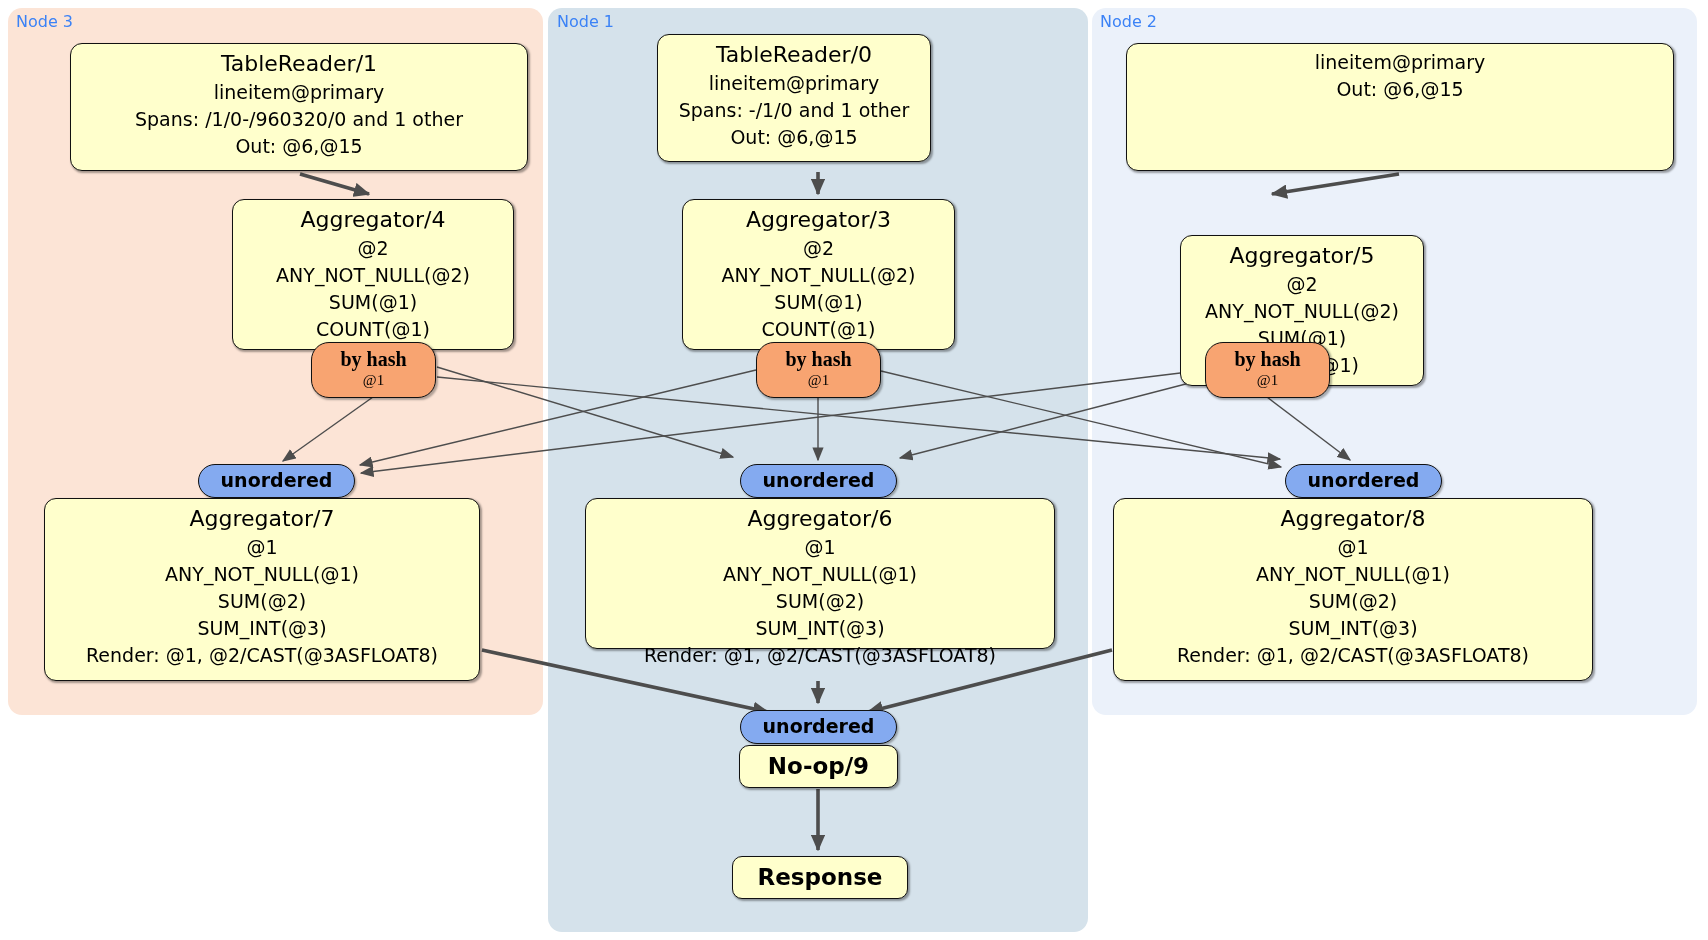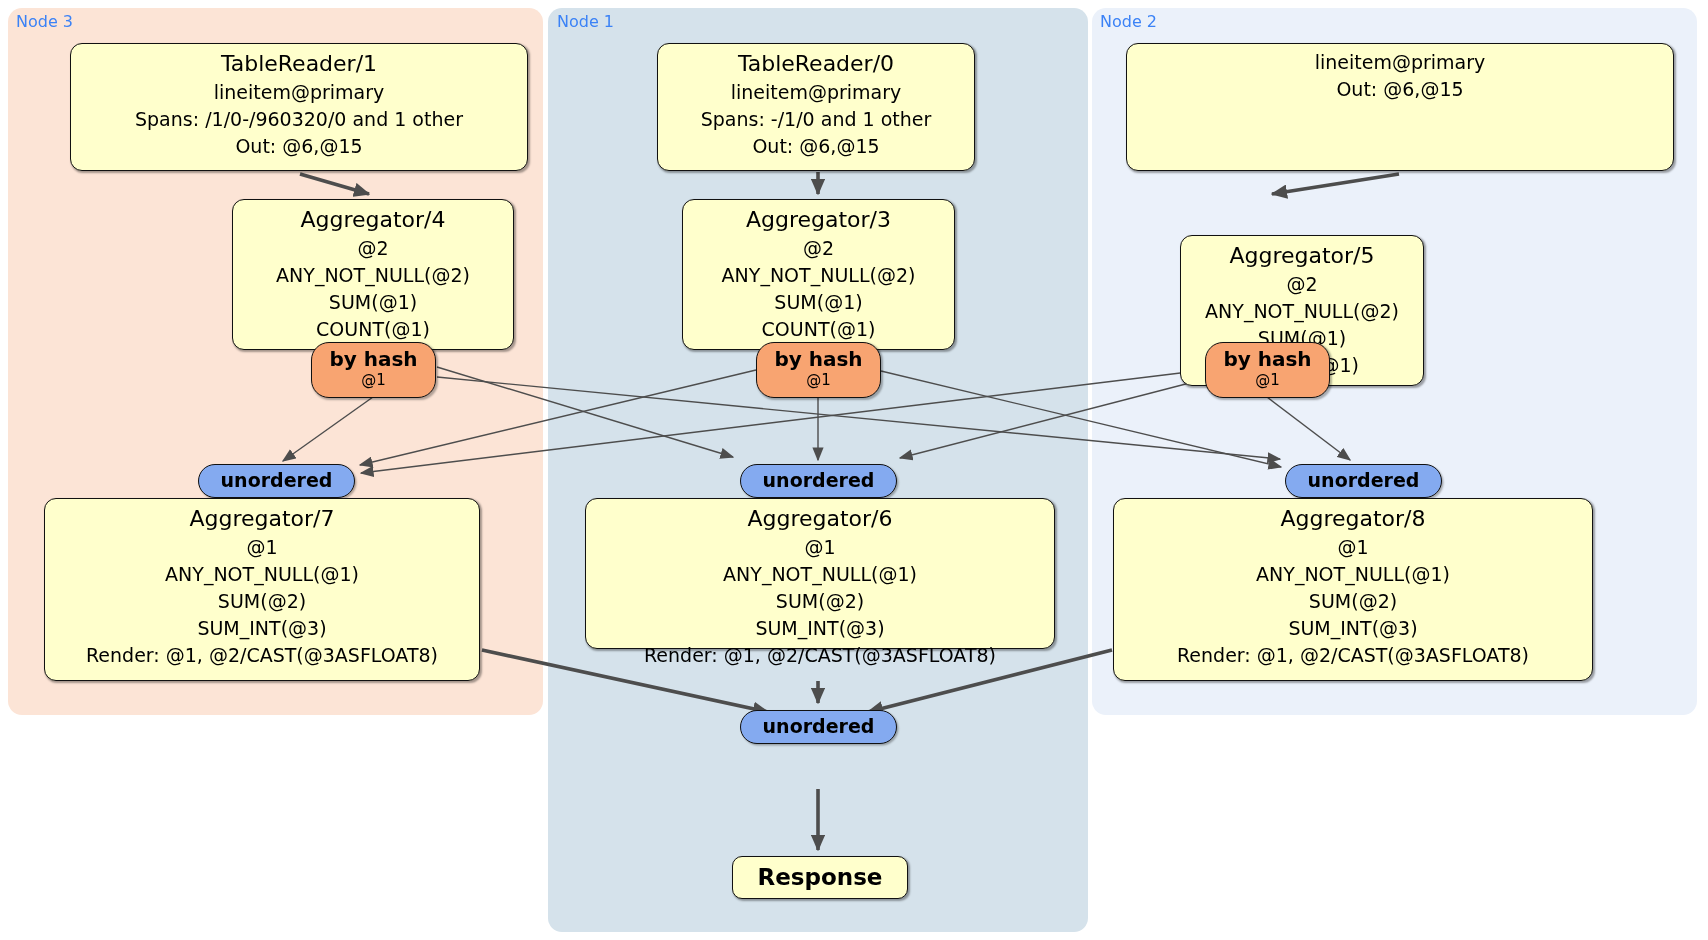--- a/index.html
+++ b/index.html
@@ -23,20 +23,21 @@
     text-align:center;padding-top:5px;
   }
   .pbox .t{font-weight:normal;font-size:22px;line-height:30px;white-space:nowrap;}
   .pbox .l{font-size:19px;line-height:27px;white-space:nowrap;}
   .router{
     position:absolute;z-index:2;box-sizing:border-box;
     background:var(--router-fill,#f8a471);
     border:1.6px solid #111;border-radius:18px;
     text-align:center;padding-top:4px;
     box-shadow:1.5px 1.5px 2px rgba(0,0,0,0.3);
+    font-family:Liberation Serif, serif;
   }
   .router .t{font-weight:bold;font-size:20px;line-height:24px;}
   .router .k{font-size:15px;line-height:18px;}
   .sync{
     position:absolute;z-index:2;box-sizing:border-box;
     background:var(--sync-fill,#84aaf0);
     border:1.6px solid #111;border-radius:999px;
     text-align:center;font-weight:bold;font-size:19px;line-height:31px;
     box-shadow:1.5px 1.5px 2px rgba(0,0,0,0.3);
   }
@@ -112,21 +113,21 @@
   <div class="sync" style="left:198px;top:464px;width:157px;height:34px;">unordered</div>
   <div class="pbox" style="left:44px;top:498px;width:436px;height:183px;">
     <div class="t">Aggregator/7</div>
     <div class="l">@1</div>
     <div class="l">ANY_NOT_NULL(@1)</div>
     <div class="l">SUM(@2)</div>
     <div class="l">SUM_INT(@3)</div>
     <div class="l">Render: @1, @2/CAST(@3ASFLOAT8)</div>
   </div>
 
-  <div class="pbox" style="left:657px;top:43px;width:318px;height:128px;">
+  <div class="pbox" style="left:657px;top:34px;width:274px;height:128px;">
     <div class="t">TableReader/0</div>
     <div class="l">lineitem@primary</div>
     <div class="l">Spans: -/1/0 and 1 other</div>
     <div class="l">Out: @6,@15</div>
   </div>
   <div class="pbox" style="left:682px;top:199px;width:273px;height:151px;">
     <div class="t">Aggregator/3</div>
     <div class="l">@2</div>
     <div class="l">ANY_NOT_NULL(@2)</div>
     <div class="l">SUM(@1)</div>
@@ -165,15 +166,16 @@
   <div class="pbox" style="left:1113px;top:498px;width:480px;height:183px;">
     <div class="t">Aggregator/8</div>
     <div class="l">@1</div>
     <div class="l">ANY_NOT_NULL(@1)</div>
     <div class="l">SUM(@2)</div>
     <div class="l">SUM_INT(@3)</div>
     <div class="l">Render: @1, @2/CAST(@3ASFLOAT8)</div>
   </div>
 
   <div class="sync" style="left:740px;top:710px;width:157px;height:34px;">unordered</div>
+  <div class="smallbox" style="left:739px;top:745px;width:159px;height:43px;">No-op/9</div>
   <div class="smallbox" style="left:732px;top:856px;width:176px;height:43px;">Response</div>
 
 </div>
 
 </body></html>

